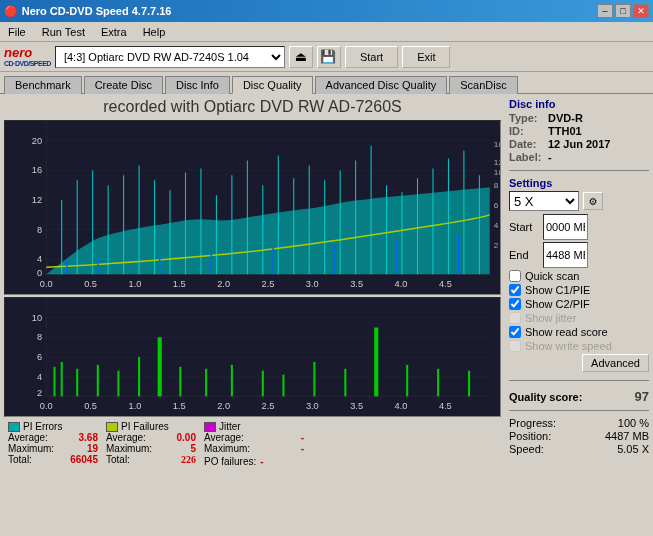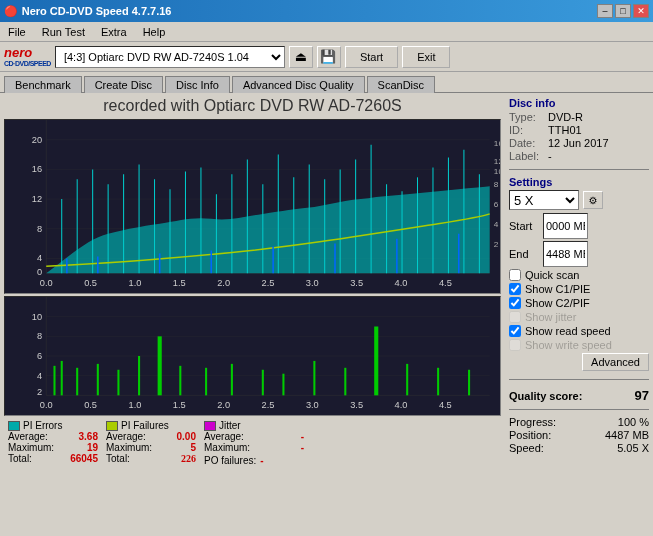--- a/index.html
+++ b/index.html
@@ -174,20 +174,21 @@
       font-size: 11px;
       font-weight: bold;
       color: #000080;
       margin-bottom: 2px;
     }
     .info-row {
       display: flex;
       gap: 4px;
       font-size: 11px;
       margin-bottom: 1px;
+      font-weight: bold;
     }
     .info-key { color: #555; min-width: 35px; }
     .info-val { color: #000; }
     .settings-row {
       display: flex;
       align-items: center;
       gap: 4px;
       margin-bottom: 3px;
     }
     .settings-select {
@@ -237,21 +238,21 @@
       justify-content: space-between;
       align-items: center;
       font-size: 11px;
       font-weight: bold;
       margin-top: 2px;
       text-align: center;
     }
     .quality-val {
       font-size: 13px;
       font-weight: bold;
-      color: #000000;
+      color: #404040;
     }
     .progress-row {
       display: flex;
       justify-content: space-between;
       font-size: 11px;
       margin-bottom: 1px;
     }
     .divider {
       height: 1px;
       background: #808080;
@@ -297,20 +298,21 @@
   <div class="icon-btn" title="Eject">⏏</div>
   <div class="icon-btn" title="Save">💾</div>
   <button class="start-btn">Start</button>
   <button class="start-btn">Exit</button>
 </div>
 
 <div class="tabs">
   <div class="tab">Benchmark</div>
   <div class="tab">Create Disc</div>
   <div class="tab">Disc Info</div>
+  <div class="tab active">Disc Quality</div>
   <div class="tab">Advanced Disc Quality</div>
   <div class="tab">ScanDisc</div>
 </div>
 
 <div class="main-content">
 
   <div class="chart-area">
     <div class="chart-title">recorded with Optiarc DVD RW AD-7260S</div>
 
     <div class="chart-container chart-top">
@@ -569,21 +571,21 @@
       <div class="checkbox-row">
         <input type="checkbox" class="cb" checked="" style="">
         <span>Show C2/PIF</span>
       </div>
       <div class="checkbox-row cb-disabled">
         <input type="checkbox" class="cb" disabled="" style="">
         <span style="opacity:0.5;">Show jitter</span>
       </div>
       <div class="checkbox-row">
         <input type="checkbox" class="cb" checked="" style="">
-        <span>Show read speed</span>
+        <span>Show read score</span>
       </div>
       <div class="checkbox-row cb-disabled">
         <input type="checkbox" class="cb" disabled="" style="">
         <span style="opacity:0.5;">Show write speed</span>
       </div>
 
       <button class="advanced-btn">Advanced</button>
     </div>
 
     <div class="divider"></div>

